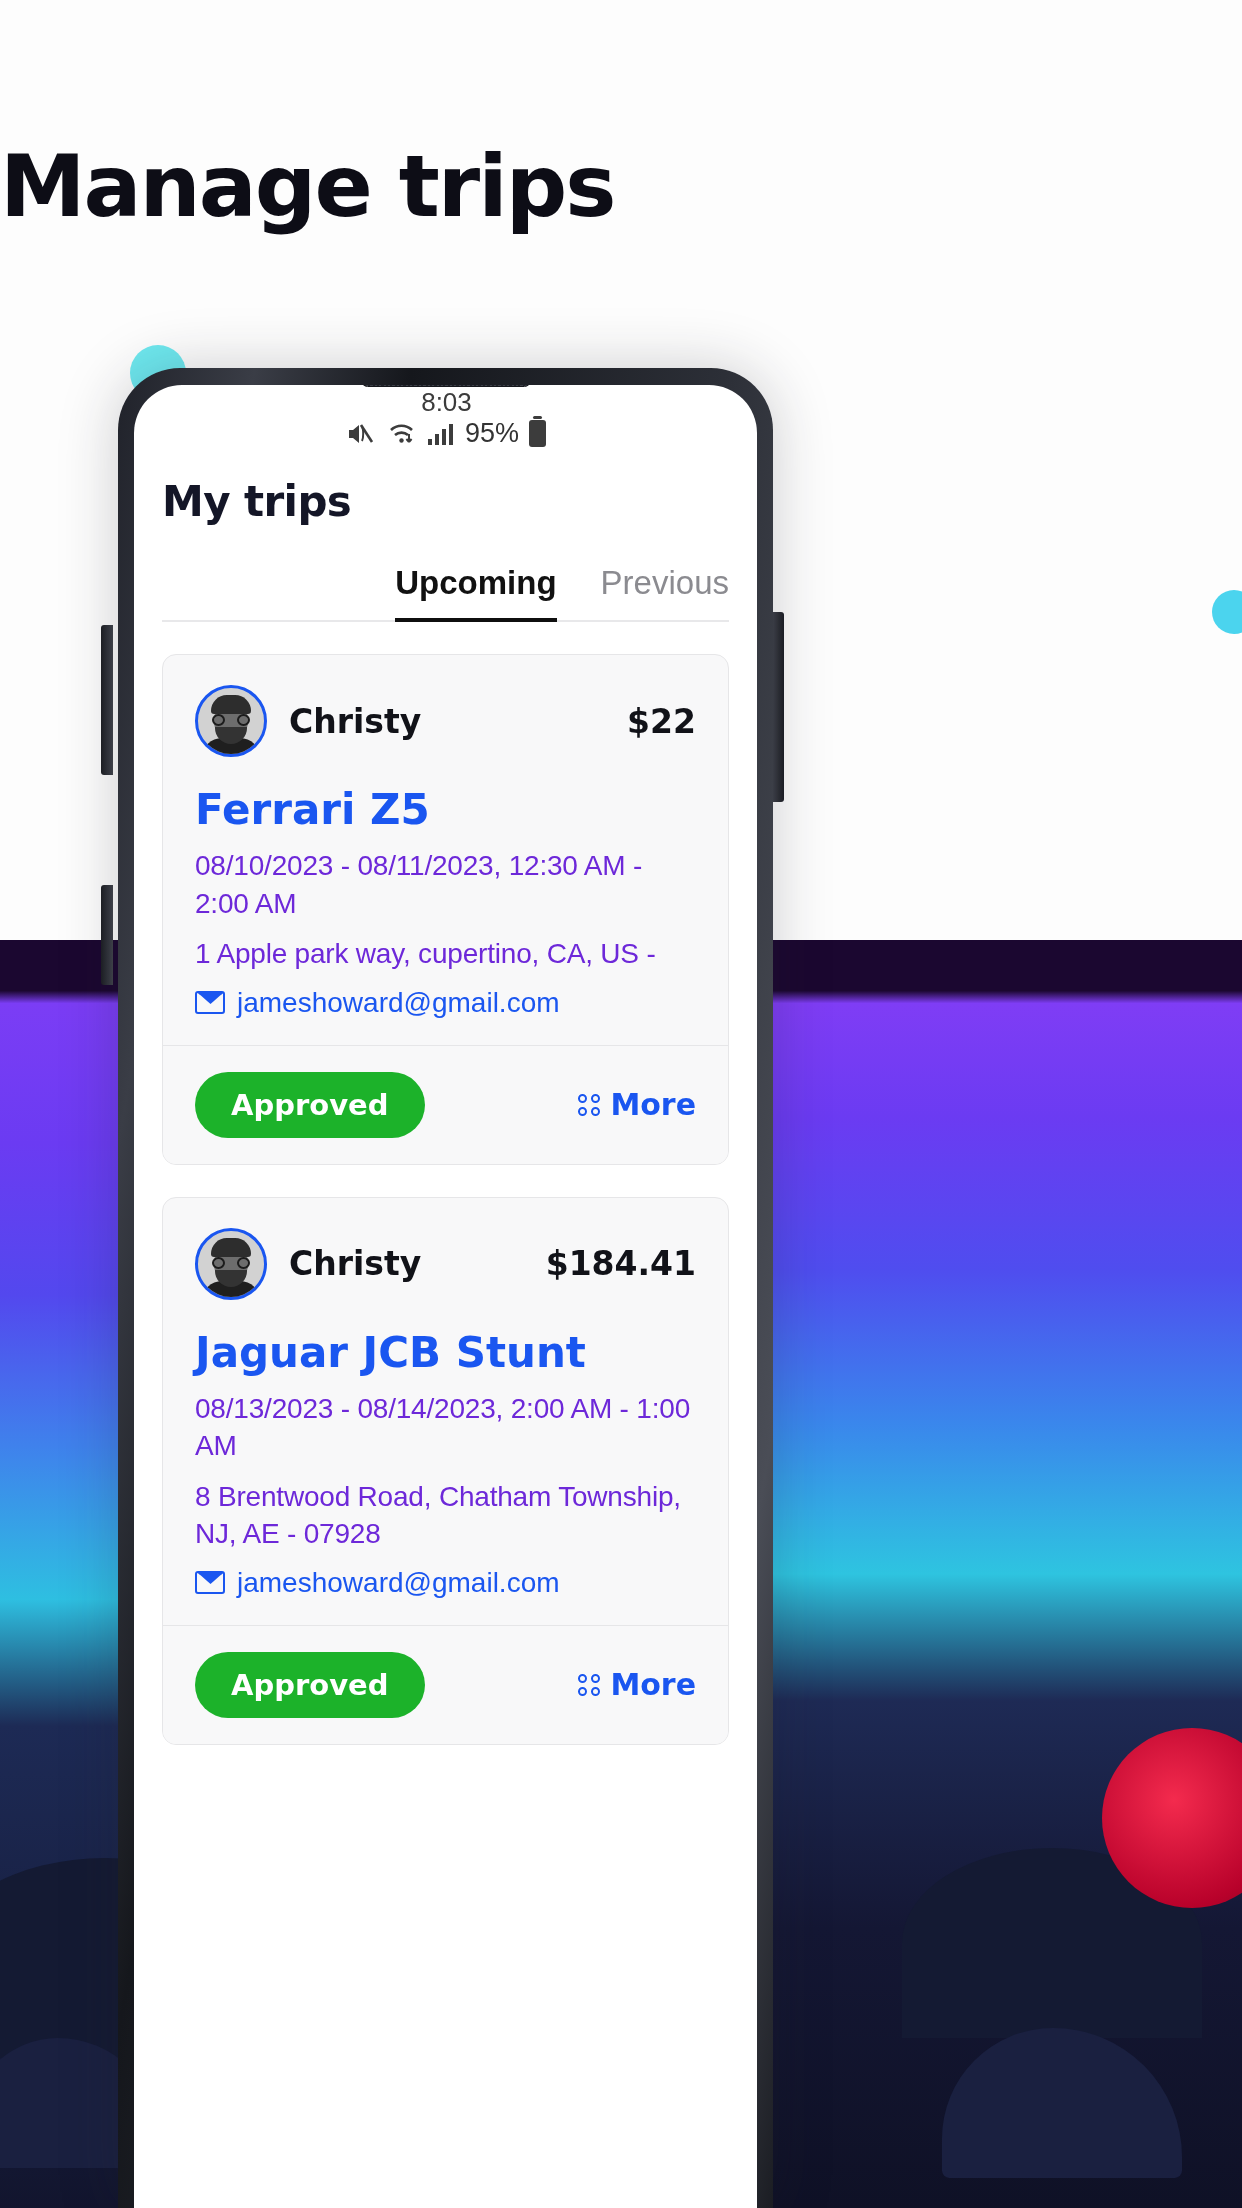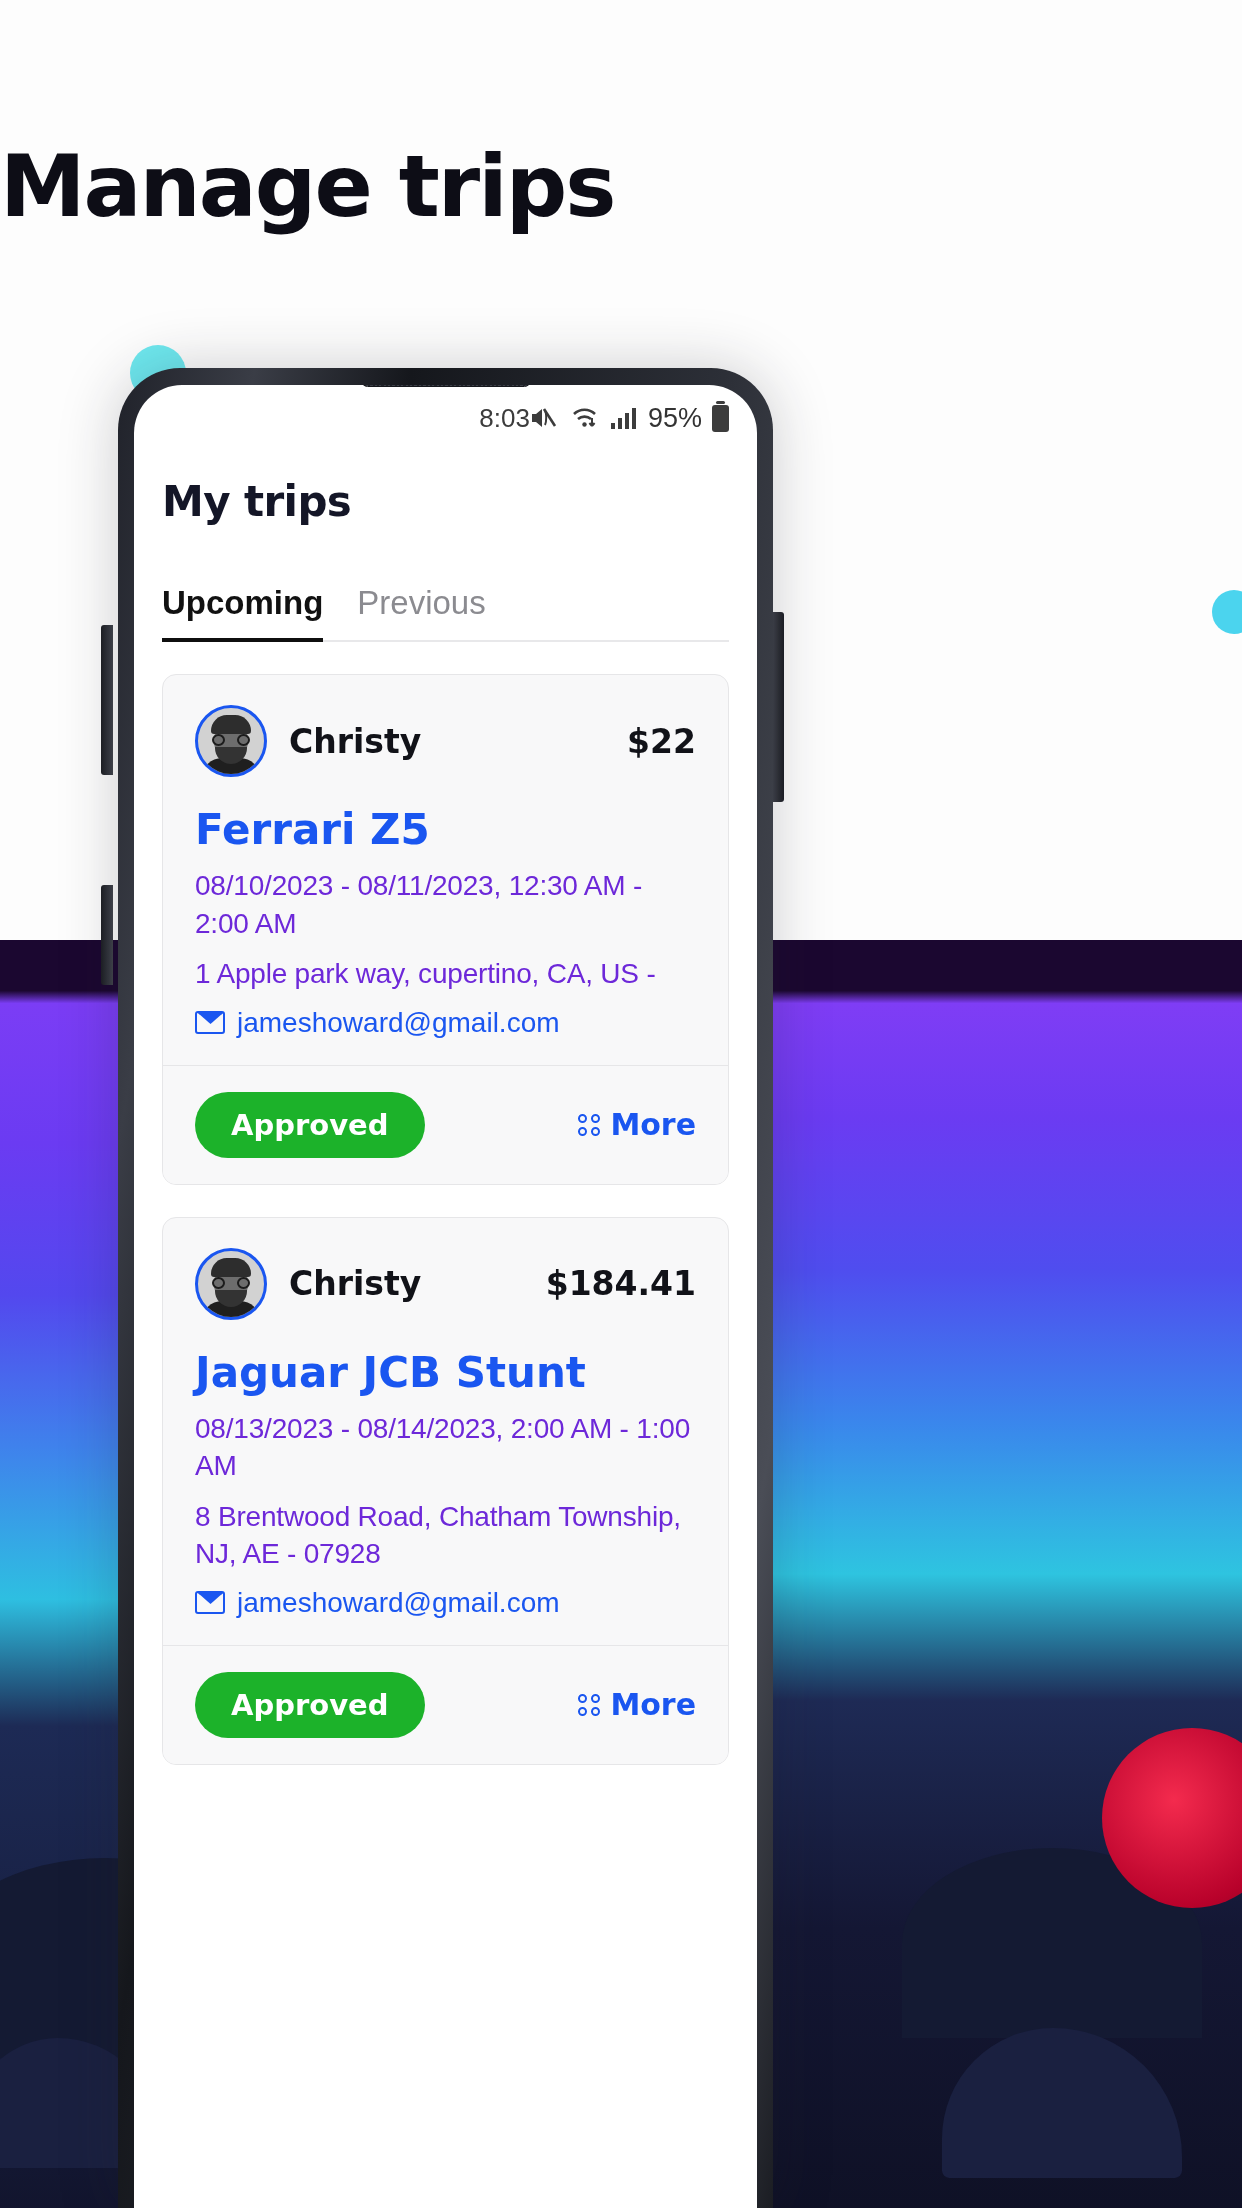--- a/index.html
+++ b/index.html
@@ -119,25 +119,26 @@
     left:772px; top:612px; width:12px; height:190px;
     background:linear-gradient(90deg,#41444d,#1c1e24);
     border-radius:0 3px 3px 0;
   }
 
   
   .statusbar{
     height:66px;
     display:flex;
     align-items:center;
-    justify-content:flex-end;
+    justify-content:center;
     padding:0 28px 0 30px;
     font-size:26px;
     color:#3c3c3c;
     font-family:"Liberation Sans", sans-serif;
+    flex-direction:column;
   }
   .status-right{
     display:flex; align-items:center; gap:10px;
   }
   .status-right .pct{ font-size:27px; color:#333; }
   .batt{
     width:17px; height:27px;
     border-radius:3px;
     background:#3c3c3c;
     position:relative;
@@ -154,24 +155,25 @@
   .page-title{
     font-size:42px;
     font-weight:bold;
     color:#141627;
     margin-top:26px;
     letter-spacing:-.6px;
     font-family:"DejaVu Sans", sans-serif;
   }
   .tabs{
     display:flex;
-    gap:34px;
-    margin-top:58px;
+    gap:44px;
+    margin-top:38px;
     border-bottom:2px solid #e8e8ea;
     position:relative;
+    justify-content:flex-end;
   }
   .tab{
     font-size:33px;
     padding-bottom:18px;
     color:#8b8b90;
     font-weight:normal;
     position:relative;
     cursor:pointer;
   }
   .tab.active{

